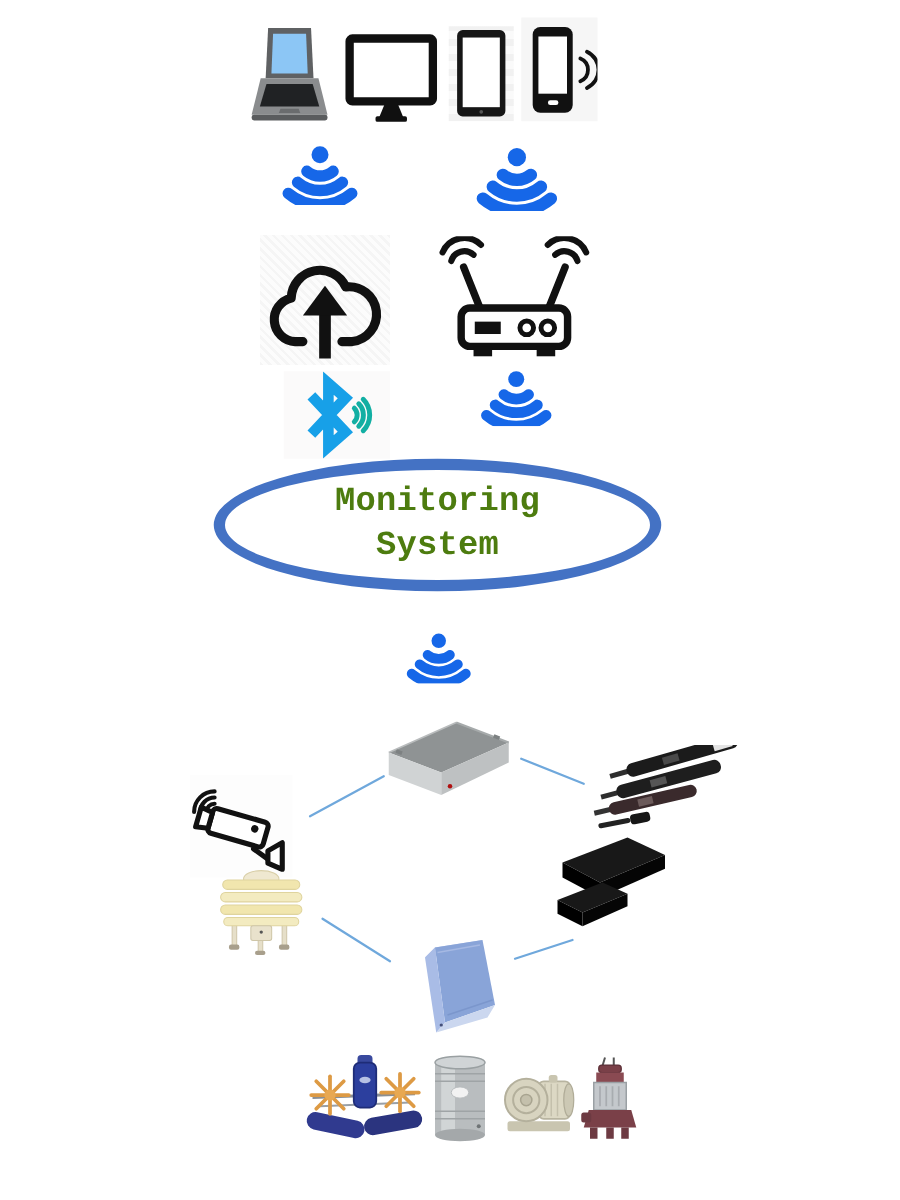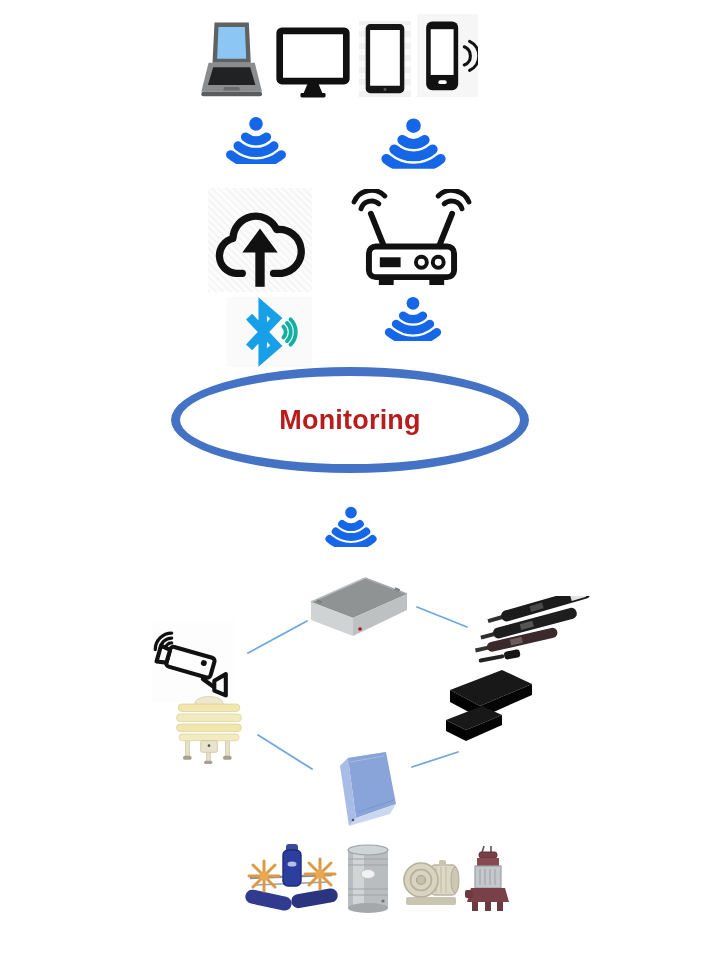--- a/index.html
+++ b/index.html
@@ -7,22 +7,22 @@
           font-family:"Liberation Sans", sans-serif;}
   .abs{position:absolute;}
   .icon svg{display:block;width:100%;height:100%;}
   .softbg{background:#f6f6f6;}
   .hatchbg{background:repeating-linear-gradient(45deg,#f5f5f5 0 2px,#fcfcfc 2px 5px);}
   .checkbg{background:
      repeating-linear-gradient(0deg,#f1f1f1 0 6px,#fafafa 6px 12px);}
   .ellipse{box-sizing:border-box;border:9px solid #4472C4;border-radius:50%;
            background:#ffffff;display:flex;flex-direction:column;align-items:center;
            justify-content:center;}
-  .ellipse .t{font-weight:bold;font-size:27px;line-height:35px;color:#b91c1c;
-              letter-spacing:0.2px;text-align:right;}
+  .ellipse .t{font-weight:bold;font-size:27px;line-height:35px;color:#4d7c0f;
+              letter-spacing:0.2px;text-align:right;font-family:Liberation Mono, monospace;}
 </style>
 </head>
 <body>
 
 <div class="canvas">
 
   <svg width="0" height="0" style="position:absolute">
     <defs>
       <symbol id="wifi" viewBox="0 0 100 72">
         <circle cx="50" cy="13" r="10" fill="#1667E8"></circle>
@@ -132,20 +132,21 @@
     </svg>
   </div>
   <div class="abs icon" style="left:381px;top:295px;width:64px;height:46px">
     <svg viewBox="0 0 100 72">
         <use href="#wifi"></use>
       </svg>
   </div>
 
   <div class="abs ellipse" style="left:171px;top:367px;width:358px;height:106px">
     <div class="t">Monitoring</div>
+    <div class="t">System</div>
   </div>
 
   <div class="abs icon" style="left:322px;top:505px;width:58px;height:42px">
     <svg viewBox="0 0 100 72">
         <use href="#wifi"></use>
       </svg>
   </div>
 
   <div class="abs icon" style="left:303px;top:572px;width:112px;height:72px">
     <svg viewBox="0 0 112 72">

